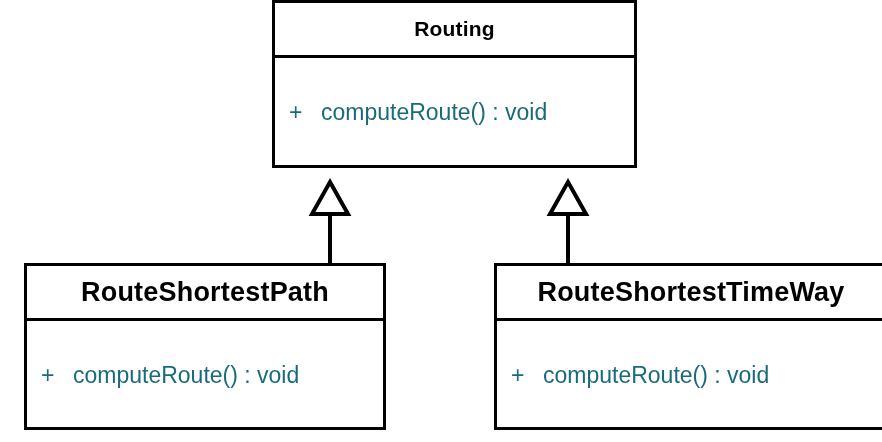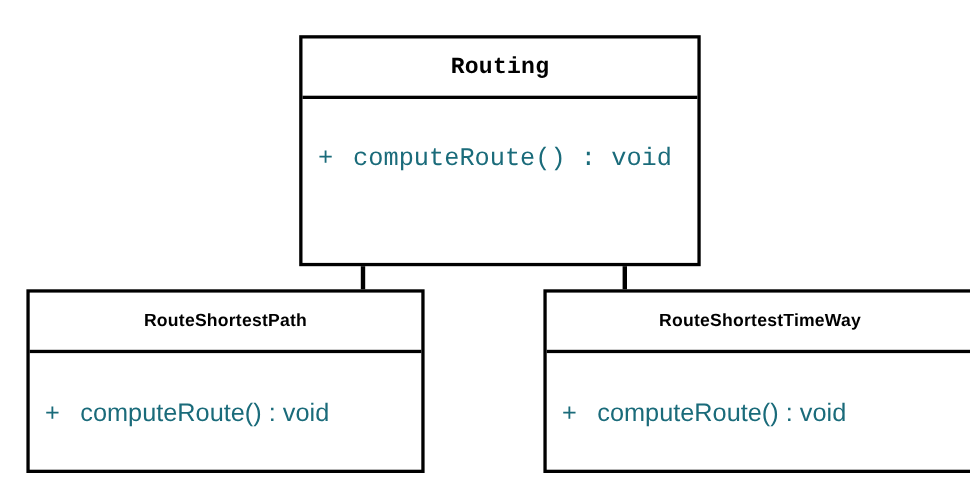--- a/index.html
+++ b/index.html
@@ -59,24 +59,23 @@
     text-align: left;
   }
   .member-sig {
     display: inline-block;
     margin-top: 32px;
   }
 
   
   #class-routing {
     left: 272px;
-    top: 32px;
+    top: 0;
     width: 365px;
-    height: 210px;
-    font-family: Liberation Mono, monospace;
+    height: 168px;
   }
   #class-routing .uml-title {
     height: 55px;
     font-size: 21px;
   }
   #class-routing .uml-member {
     font-size: 23px;
   }
 
   
@@ -88,21 +87,21 @@
   }
   
   #class-route-shortest-time-way {
     left: 494px;
     top: 263px;
     width: 394px;
     height: 167px;
   }
   .child-class .uml-title {
     height: 55px;
-    font-size: 16px;
+    font-size: 27px;
   }
   .child-class .uml-member {
     font-size: 23px;
   }
 
   
   .generalization {
     position: absolute;
     z-index: 1;
   }

